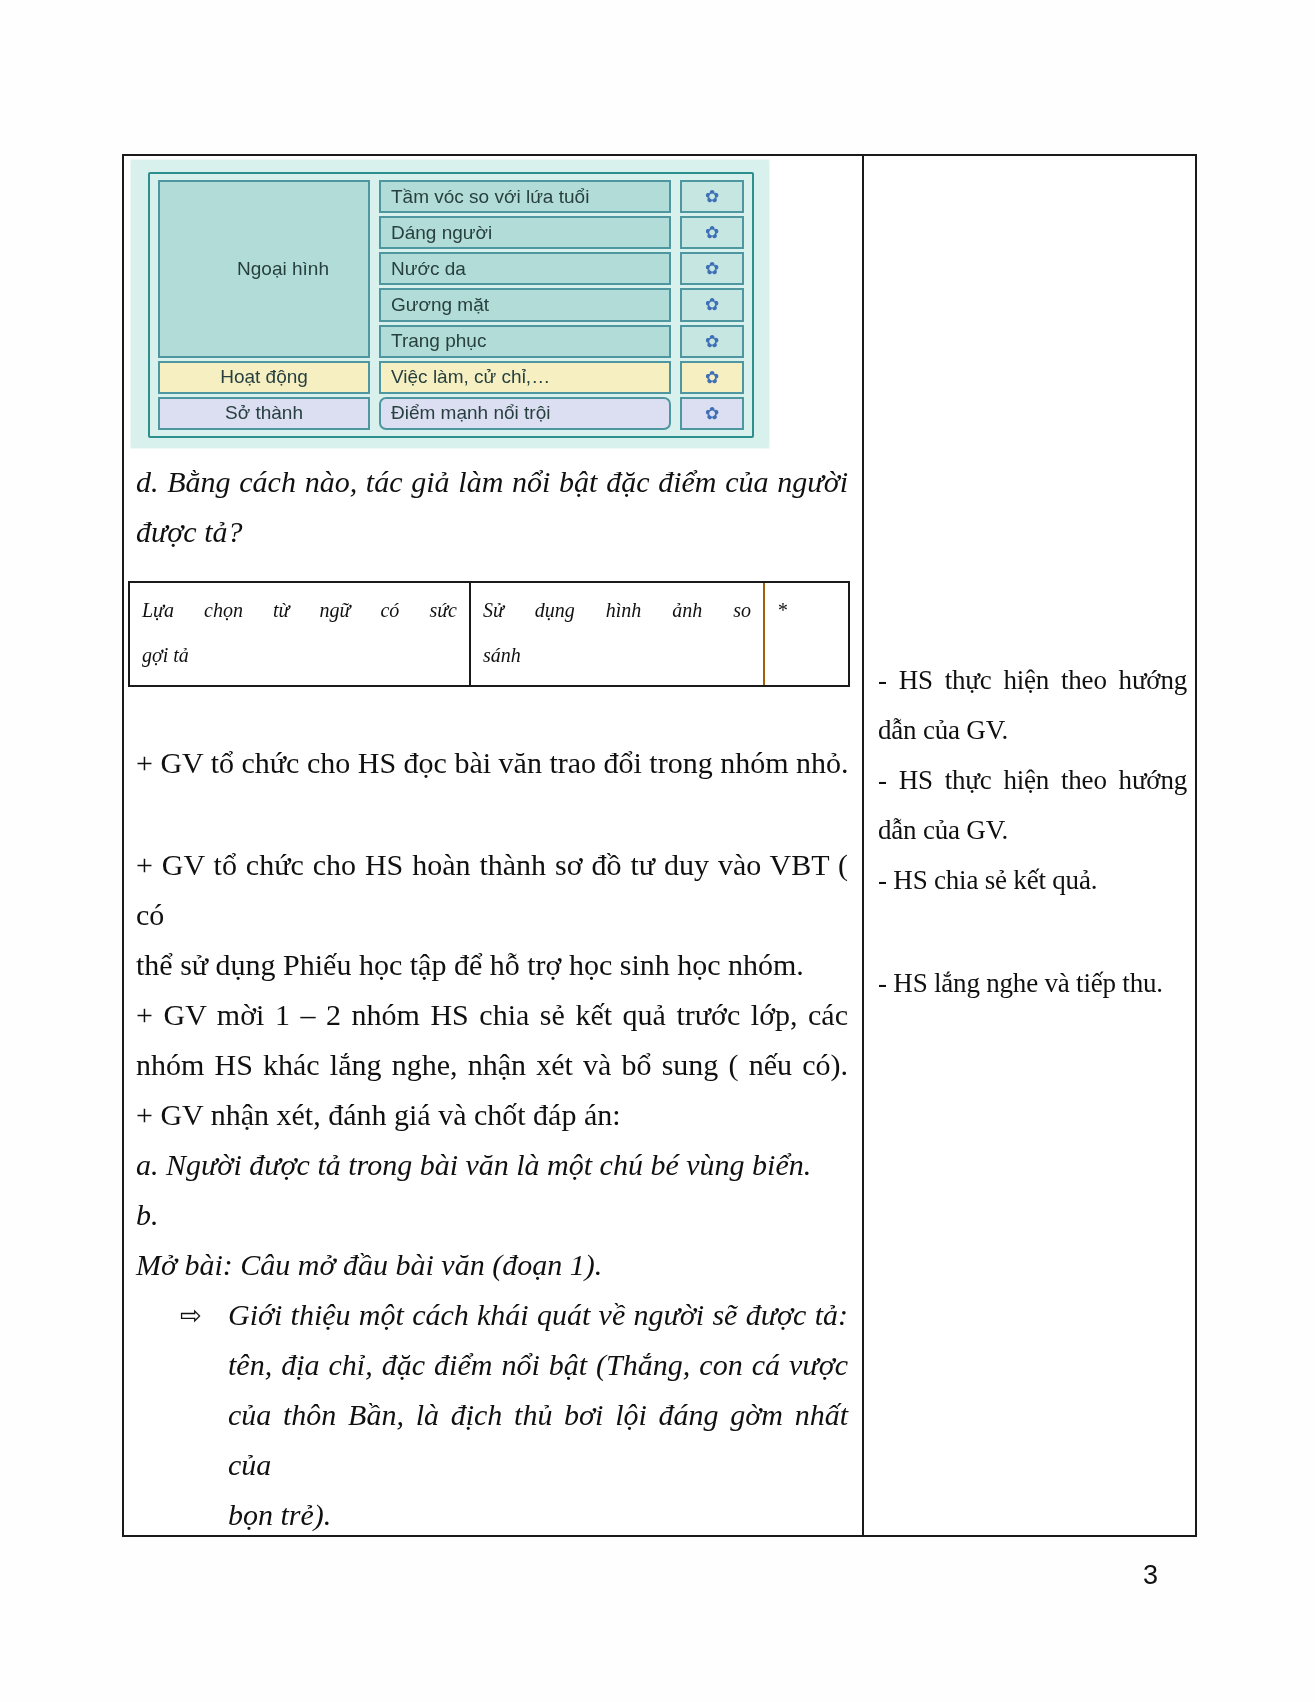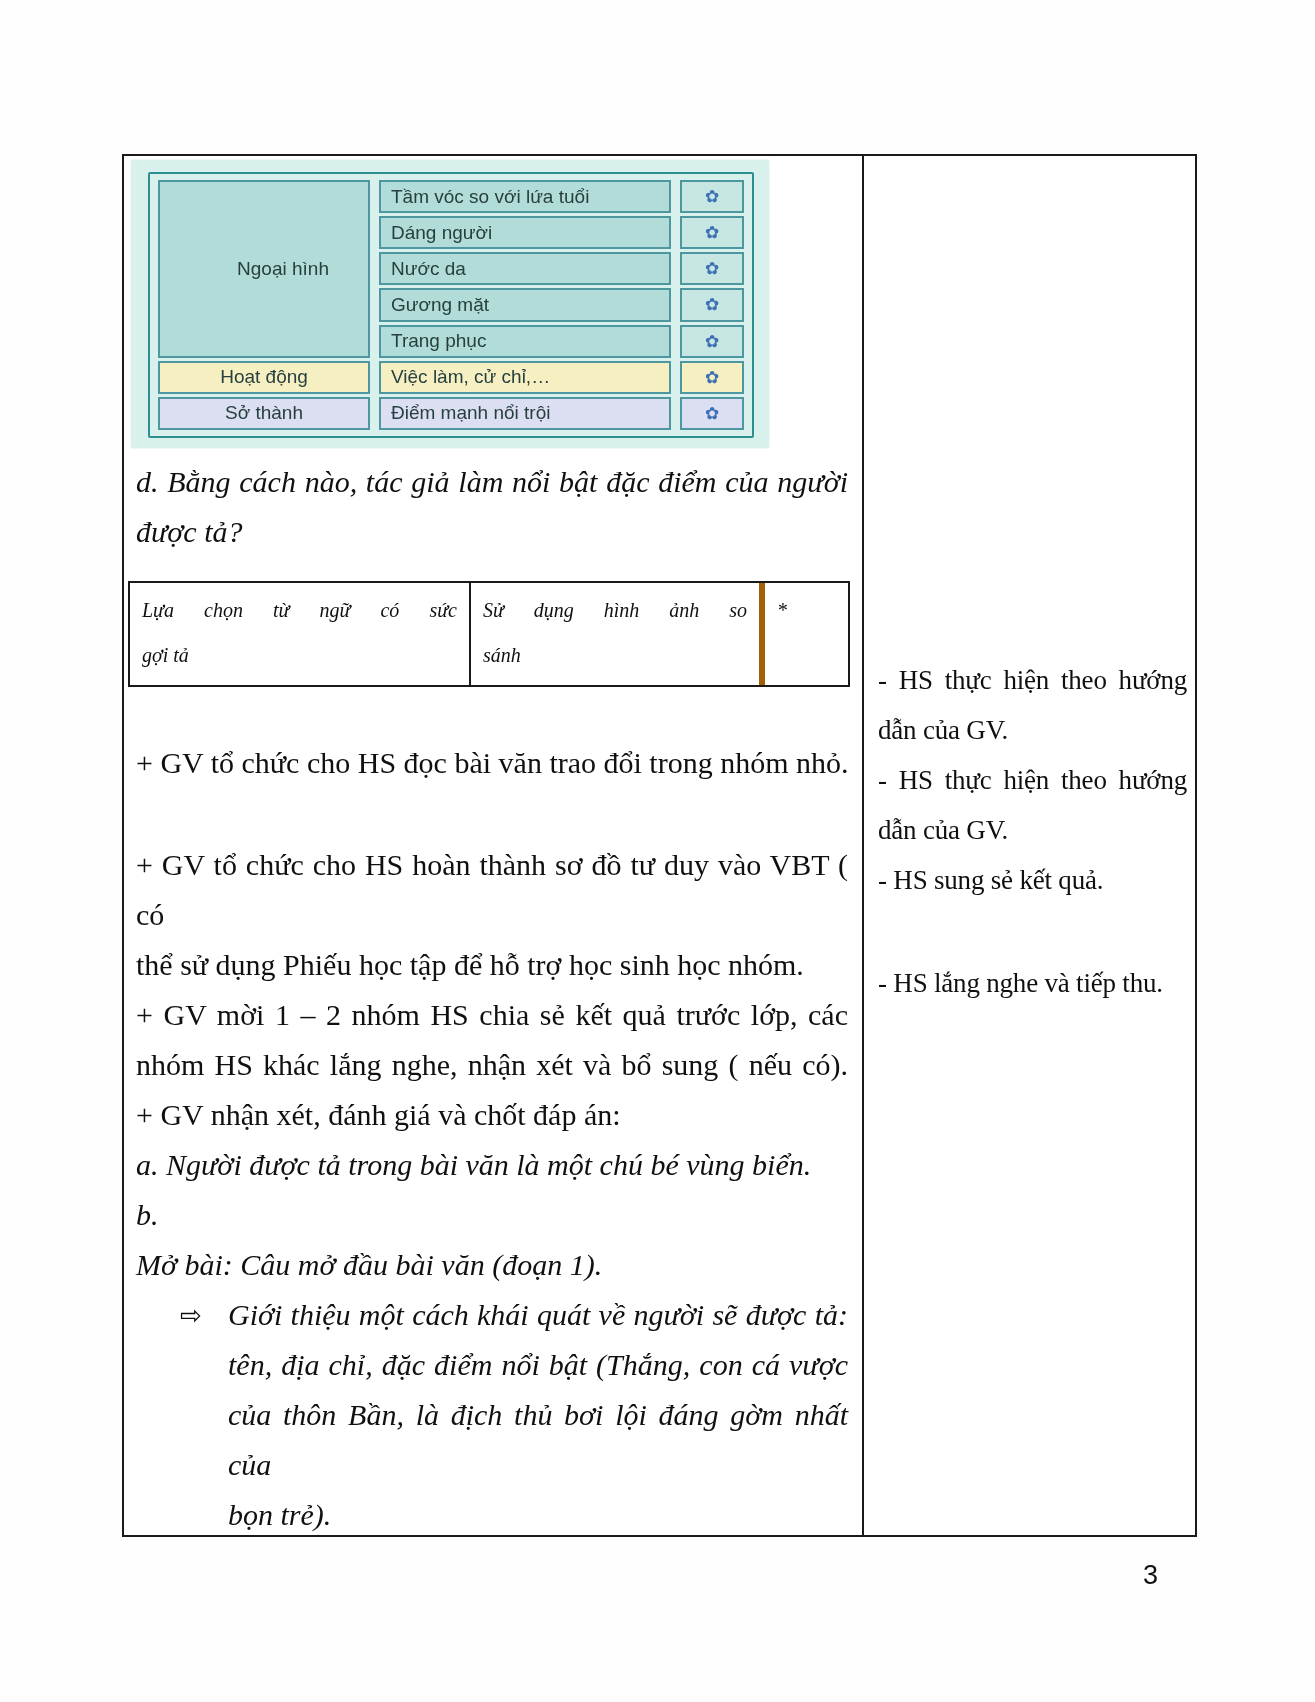--- a/index.html
+++ b/index.html
@@ -51,21 +51,21 @@
   
   .mini-table {
     margin:24px 0 0 -8px; width:722px; box-sizing:border-box;
     border:2px solid #1a1a1a; display:flex; background:#fff;
   }
   .mini-table .mcell {
     box-sizing:border-box; padding:5px 12px 7px 12px;
     font-style:italic; font-size:20px; line-height:45px;
   }
   .mc1 { width:341px; border-right:2px solid #1a1a1a; }
-  .mc2 { width:294px; border-right:6px solid #a16207; }
+  .mc2 { width:294px; border-right:2px solid #a16207; }
   .mc3 { flex:1; font-style:normal; }
 
   
   .arrow-p { position:relative; padding-left:92px; }
   .arrow-glyph {
     position:absolute; left:44px; top:0; font-style:normal;
     font-family:"DejaVu Sans", sans-serif; font-size:26px; line-height:50px;
   }
 
   .page-number {
@@ -137,21 +137,21 @@
           <div class="cell yellow" style="grid-row:6;grid-column:2;">
             <span>Việc làm, cử chỉ,…</span>
           </div>
           <div class="cell icon-cell yellow" style="grid-row:6;grid-column:3;">
             <span class="gear">✿</span>
           </div>
 
           <div class="cell center lav" style="grid-row:7;grid-column:1;">
             <span>Sở thành</span>
           </div>
-          <div class="cell lav" style="grid-row:7;grid-column:2;">
+          <div class="cell lav" style="grid-row:7;grid-column:2;border-radius:7px;">
             <span>Điểm mạnh nổi trội</span>
           </div>
           <div class="cell icon-cell lav" style="grid-row:7;grid-column:3;">
             <span class="gear">✿</span>
           </div>
         </div>
       </div>
 
       <div class="t it j m8">d. Bằng cách nào, tác giả làm nổi bật đặc điểm của người</div>
       <div class="t it">được tả?</div>
@@ -190,21 +190,21 @@
         <div class="t it">bọn trẻ).</div>
       </div>
 
     </div>
 
     <div class="col-right">
       <div class="rt j m499">- HS thực hiện theo hướng</div>
       <div class="rt">dẫn của GV.</div>
       <div class="rt j">- HS thực hiện theo hướng</div>
       <div class="rt">dẫn của GV.</div>
-      <div class="rt">- HS sung sẻ kết quả.</div>
+      <div class="rt">- HS chia sẻ kết quả.</div>
       <div class="rt m53">- HS lắng nghe và tiếp thu.</div>
     </div>
 
   </div>
 
   <div class="page-number">3</div>
 
 </div>
 
 </body></html>

